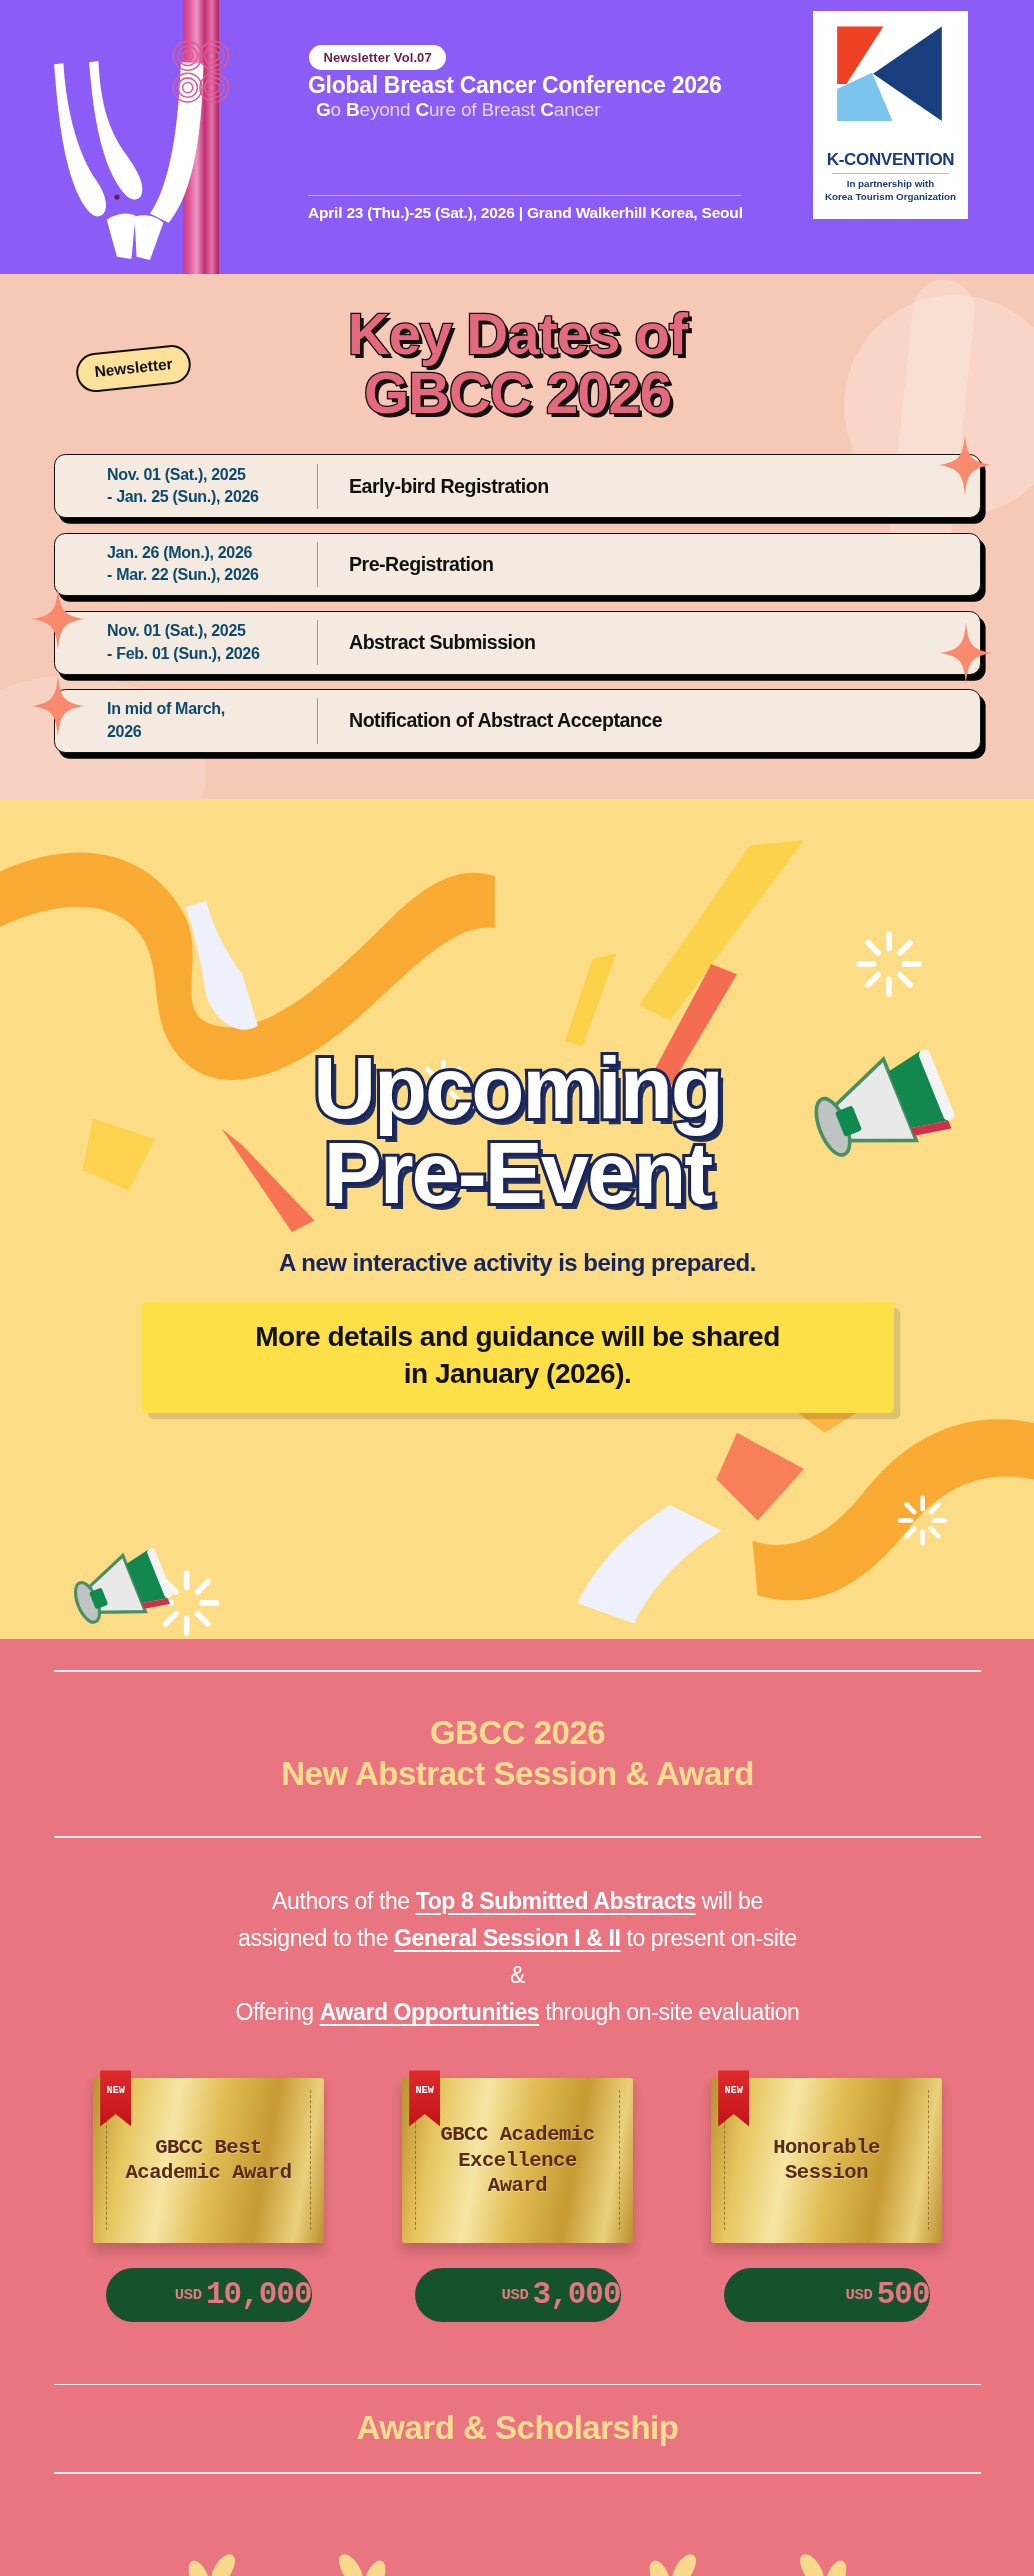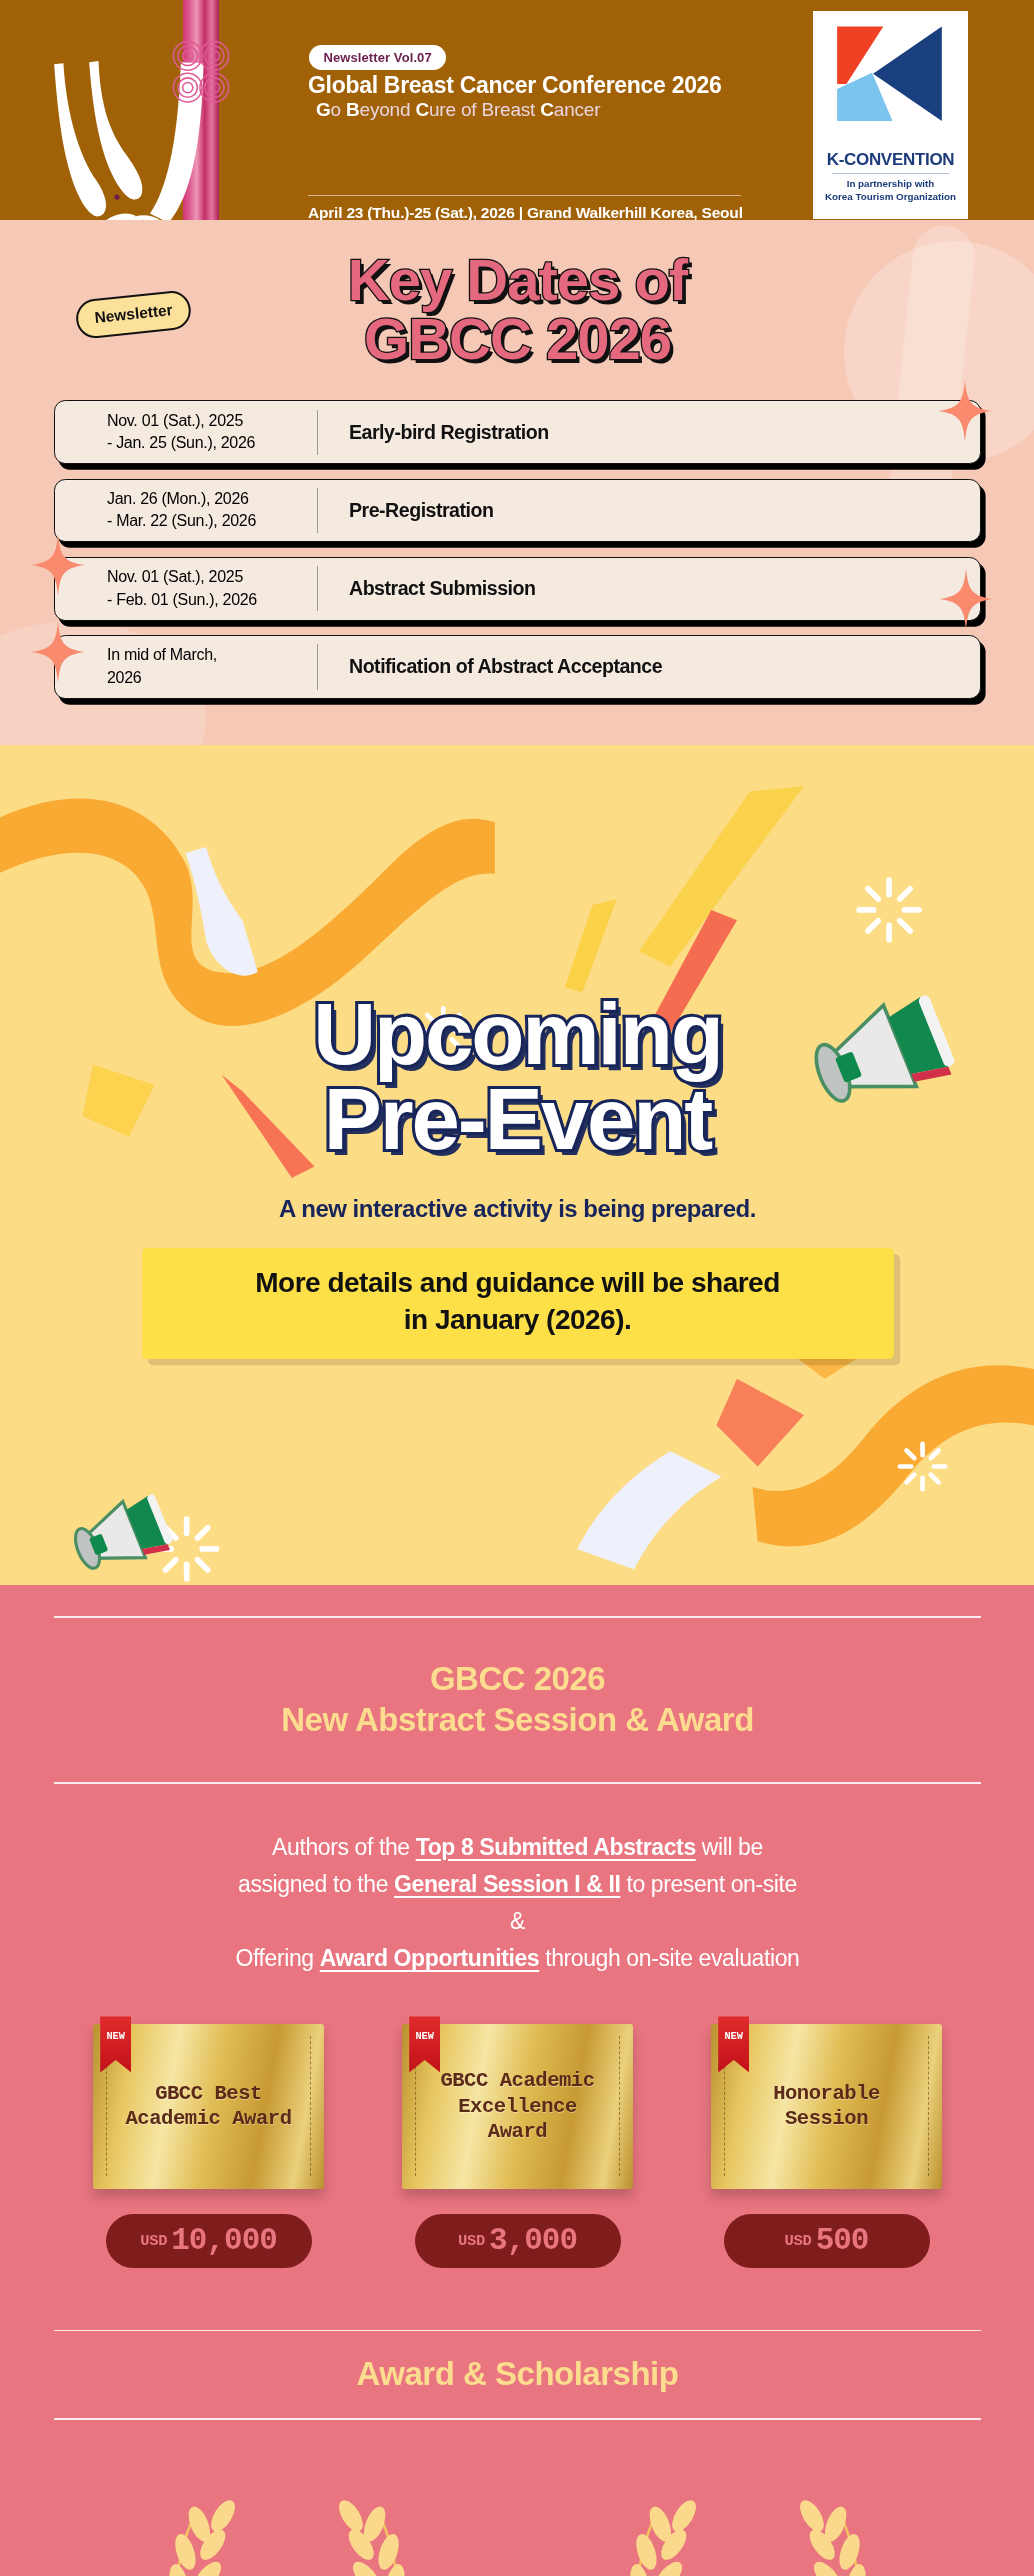--- a/index.html
+++ b/index.html
@@ -7,22 +7,22 @@
   body {
     width: 1035px;
     font-family: "Liberation Sans", sans-serif;
     -webkit-font-smoothing: antialiased;
   }
   .page { width: 1035px; position: relative; overflow: hidden; }
 
   
   .header {
     position: relative;
-    height: 220px;
-    background: #a16207;
+    height: 274px;
+    background: #8b5cf6;
     overflow: hidden;
   }
   .hdr-ribbon {
     position: absolute; left: 183px; top: -5.2px; width: 36px; height: 284px;
     background: linear-gradient(90deg,#D6367A 0%,#E05A96 18%,#F199BE 38%,#C62C6E 60%,#E875A6 80%,#A81C55 100%);
     opacity: .95;
   }
   .hdr-knot {
     position: absolute; left: 160px; top: 28px; width: 82px; height: 90px;
   }
@@ -116,21 +116,21 @@
     border-radius: 11.3px;
     box-shadow: 4.6px 5.7px 0 #000;
     display: flex; align-items: center;
     min-height: 61px;
     padding: 8.2px 0;
   }
   .kd-dates {
     width: 263px; flex: 0 0 263px;
     padding-left: 52px;
     border-right: 1px solid #9a9a9a;
-    font-size: 16px; font-weight: 400; color: #000000; line-height: 1.42;
+    font-size: 16px; font-weight: 700; color: #0c4a6e; line-height: 1.42;
     letter-spacing: -0.3px;
     align-self: stretch; display: flex; flex-direction: column; justify-content: space-between;
   }
   .kd-label {
     padding-left: 31px;
     font-size: 19.6px; font-weight: 700; color: #111; letter-spacing: -0.5px;
   }
   .spark { position: absolute; z-index: 8; pointer-events: none; }
 
   
@@ -198,23 +198,23 @@
   }
   .new-ribbon {
     position: absolute; left: 7.2px; top: -7.2px; width: 31px; height: 56px;
     background: linear-gradient(180deg,#E02B2B 0%,#C2121A 100%);
     color:#fff; font-size: 10.3px; font-weight: 700;
     display:flex; align-items:flex-start; justify-content:center; padding-top: 13.4px;
     clip-path: polygon(0 0, 100% 0, 100% 100%, 50% 78%, 0 100%);
     z-index: 3;
   }
   .price-pill {
-    margin: 25px auto 0; background:#7f1d1d; border-radius: 36px;
+    margin: 25px auto 0; background:#14532d; border-radius: 36px;
     height: 54px; width: 206px;
-    display:flex; align-items:center; justify-content:center; gap: 4.1px;
+    display:flex; align-items:center; justify-content:flex-end; gap: 4.1px;
     color: #E8757F;
   }
   .price-pill .cur { font-size: 15.5px; font-weight: 800; letter-spacing: -0.3px; }
   .price-pill .amt { font-size: 31px; font-weight: 800; letter-spacing: -1px; }
 
   .aw2-head { padding: 62px 0 0; }
   .aw2-title {
     text-align:center; color:#FCDC8F; font-size: 33px; font-weight: 800;
     letter-spacing:-0.5px; padding: 24px 0 25px;
   }

